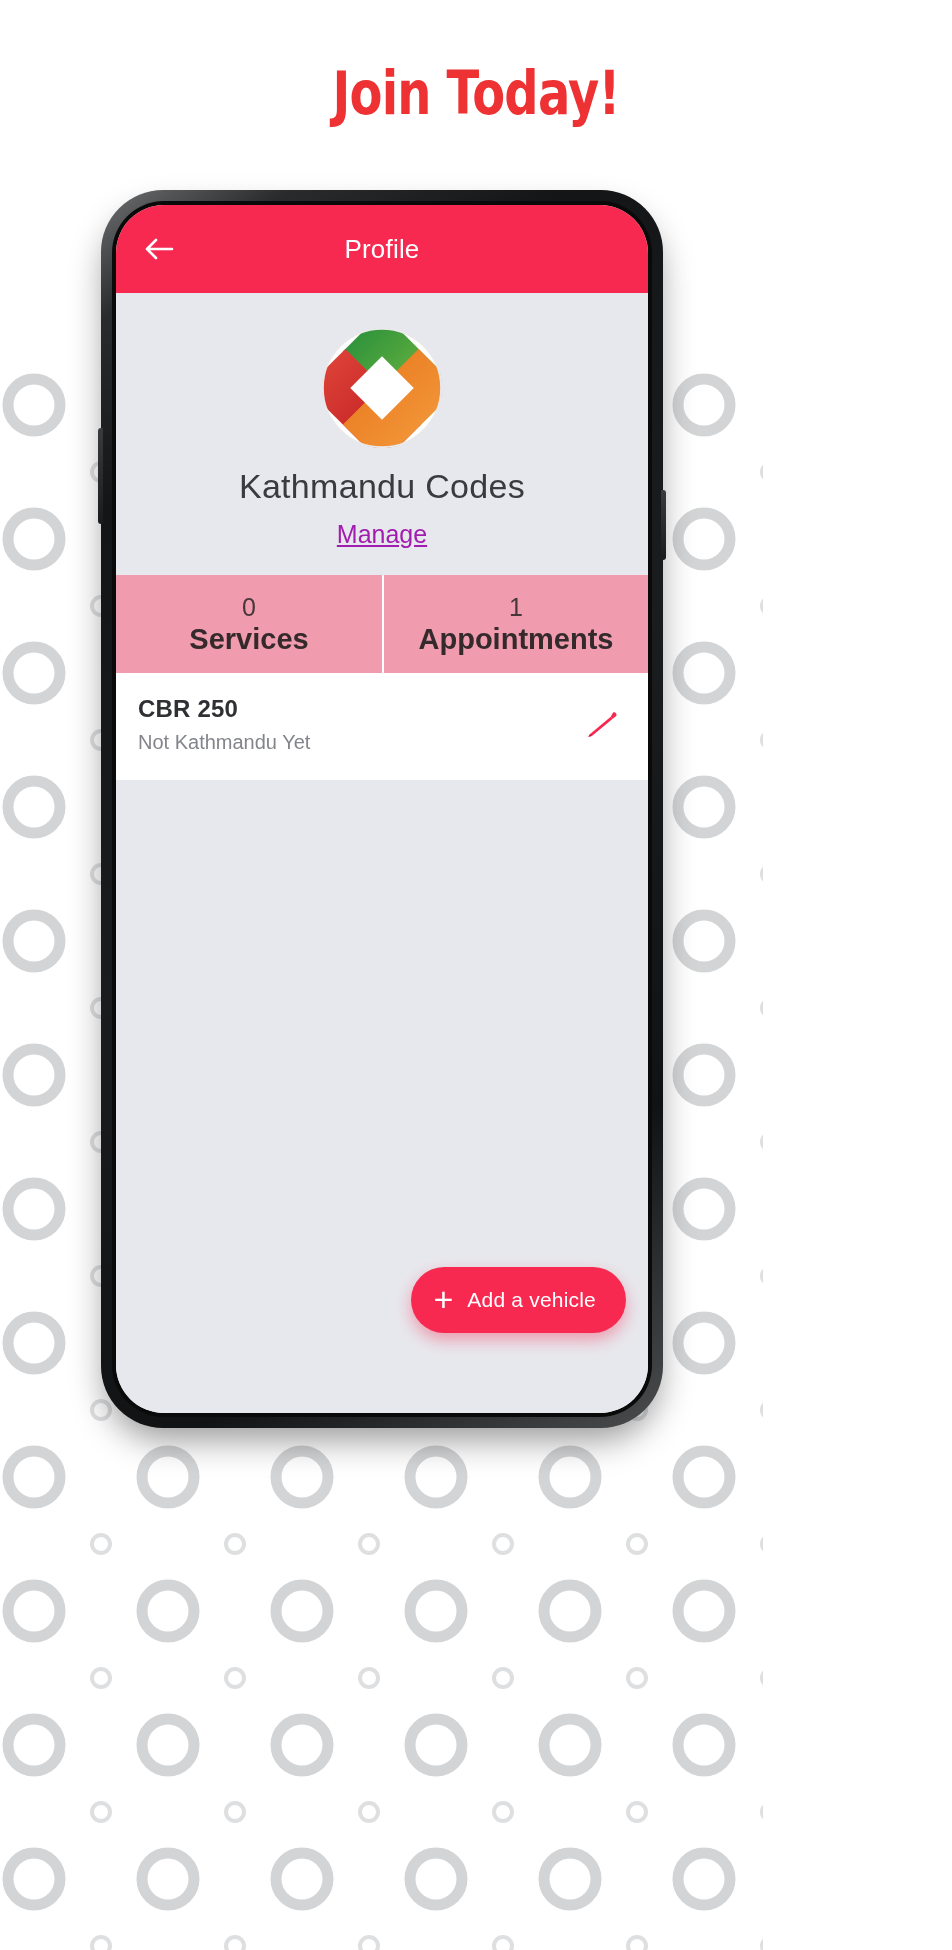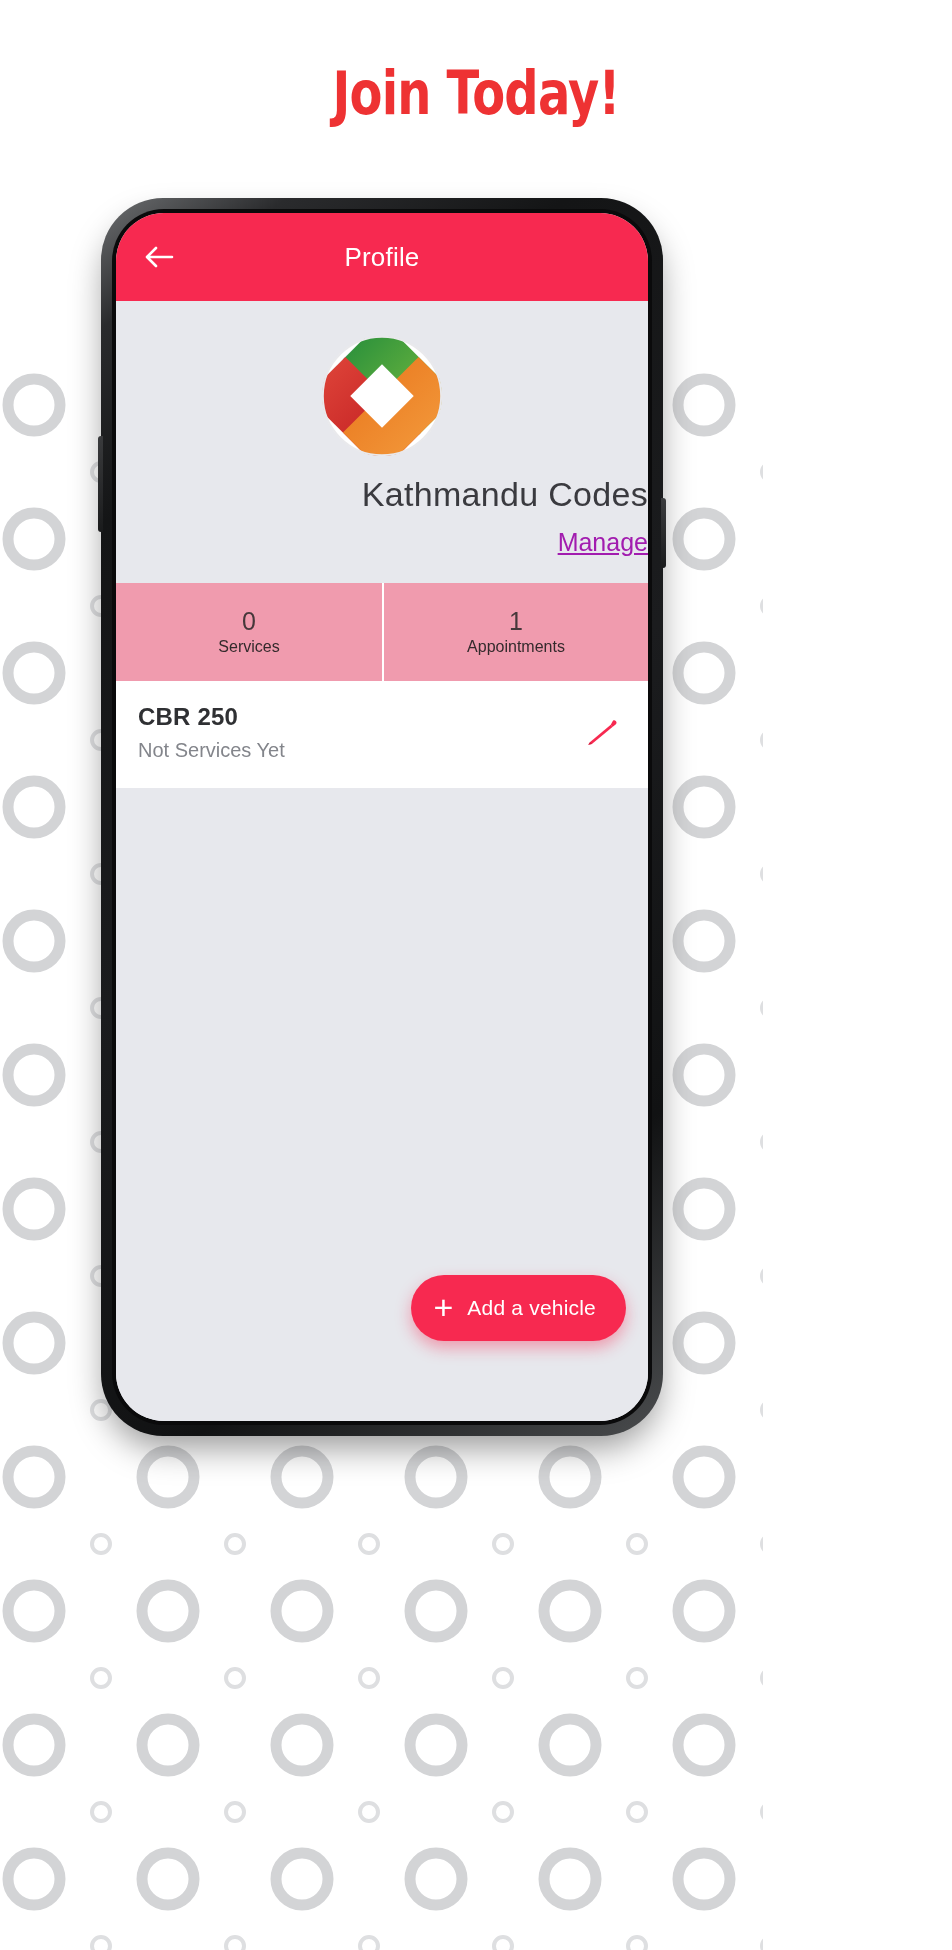--- a/index.html
+++ b/index.html
@@ -40,21 +40,21 @@
     color: #EE3233;
     z-index: 5;
     transform: scaleX(0.80);
     transform-origin: center top;
     white-space: nowrap;
   }
 
   
   .phone-wrap {
     position: absolute;
-    left: 99px; top: 180px;
+    left: 99px; top: 172px;
     width: 566px; height: 1242px;
     z-index: 4;
   }
   .phone-shadow {
     position: absolute;
     left: 6px; top: 10px;
     width: 554px; height: 1228px;
     border-radius: 60px;
     background: #0c0c0c;
     box-shadow: 0 14px 34px rgba(0,0,0,0.40);
@@ -120,21 +120,21 @@
     font-weight: 500;
     color: #ffffff;
     letter-spacing: 0.2px;
     pointer-events: none;
   }
 
   
   .profile-block {
     background: #e7e8ed;
     padding: 34px 0 26px;
-    text-align: right;
+    text-align: center;
   }
   .logo {
     width: 122px; height: 122px;
     margin: 0 auto 18px;
     display: block;
   }
   .brand-name {
     font-size: 34px;
     font-weight: 300;
     color: #3a3a3f;
@@ -163,23 +163,23 @@
     gap: 5px;
   }
   .stat + .stat { border-left: 2px solid #ffffff; }
   .stat-value {
     font-size: 25px;
     color: #46373a;
     font-weight: 400;
     line-height: 1;
   }
   .stat-label {
-    font-size: 16px;
+    font-size: 29px;
     color: #342a2c;
-    font-weight: 400;
+    font-weight: 700;
     line-height: 1;
   }
 
   
   .vehicle-list { background: #4d7c0f; }
   .vehicle-row {
     display: flex;
     align-items: center;
     padding: 22px 22px 26px 22px;
     background: #ffffff;
@@ -334,21 +334,21 @@
               <div class="stat">
                 <div class="stat-value">1</div>
                 <div class="stat-label">Appointments</div>
               </div>
             </div>
 
             <div class="vehicle-list">
               <div class="vehicle-row">
                 <div class="vehicle-texts">
                   <div class="vehicle-name">CBR 250</div>
-                  <div class="vehicle-status">Not Services Yet</div>
+                  <div class="vehicle-status">Not Kathmandu Yet</div>
                 </div>
                 <div class="edit-btn">
                   <svg width="40" height="40" viewBox="0 0 40 40">
                     <g transform="rotate(8 20 20)">
                       <path d="M9.5 30.5 L8 33.5 L11.5 32.2 L29.5 12.5 L27.5 10.5 Z" fill="#F72950"></path>
                       <path d="M27.5 10.5 L29.5 12.5 L32.3 9.6 C33.2 8.7 33.2 7.5 32.4 6.7 L31.9 6.2 C31.1 5.4 29.9 5.5 29.1 6.3 Z" fill="#F72950"></path>
                       <path d="M9.5 30.5 L8 33.5 L11.5 32.2 Z" fill="#d0213f"></path>
                     </g>
                   </svg>
                 </div>

